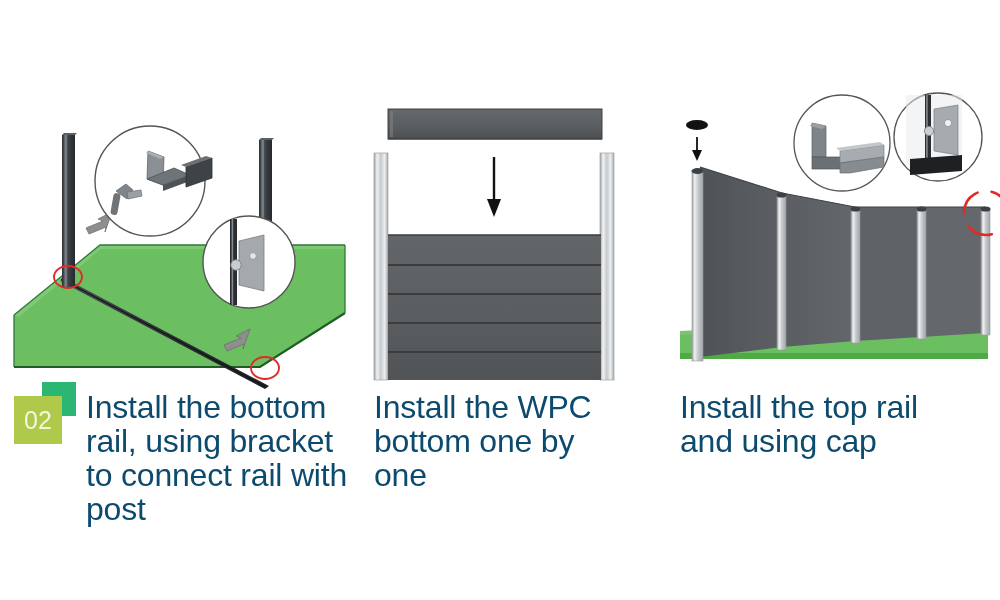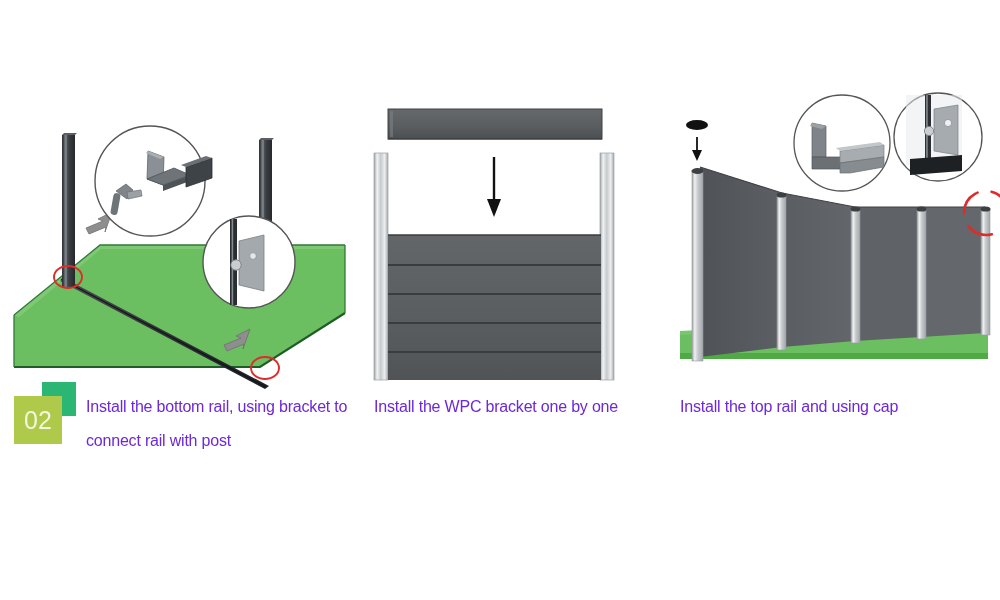--- a/index.html
+++ b/index.html
@@ -92,22 +92,22 @@
     letter-spacing: 0px;
     z-index: 3;
   }
 
   .cap-row {
     display: flex;
     align-items: flex-start;
     gap: 10px;
   }
   .cap-text {
-    color: #6d28d9;
-    font-size: 16px;
+    color: #0c4a6e;
+    font-size: 32px;
     line-height: 34px;
     font-family: "Liberation Sans", sans-serif;
     padding-top: 8px;
     letter-spacing: -0.2px;
   }
   #cap-02 .cap-text { width: 272px; }
   #cap-03 .cap-text { width: 250px; }
   #cap-04 .cap-text { width: 250px; }
 
   svg { display: block; overflow: visible; }
@@ -263,21 +263,21 @@
           <line x1="28" y1="170" x2="241" y2="170" stroke="#3A3C3E" stroke-width="1.8"></line>
           <line x1="28" y1="199" x2="241" y2="199" stroke="#3A3C3E" stroke-width="1.8"></line>
           <line x1="28" y1="228" x2="241" y2="228" stroke="#3A3C3E" stroke-width="1.8"></line>
           <line x1="28" y1="257" x2="241" y2="257" stroke="#3A3C3E" stroke-width="1.8"></line>
         </g>
       </svg>
     </div>
 
     <div class="caption" id="cap-03">
       <div class="cap-row">
-        <span class="cap-text">Install the WPC bracket one by one</span>
+        <span class="cap-text">Install the WPC bottom one by one</span>
       </div>
     </div>
   </div>
 
   <div class="step" id="step-04">
 
     <div class="illustration">
       <svg width="330" height="285" viewBox="0 0 330 285">
         <defs>
           <linearGradient id="postGrad04" x1="0" y1="0" x2="1" y2="0">

